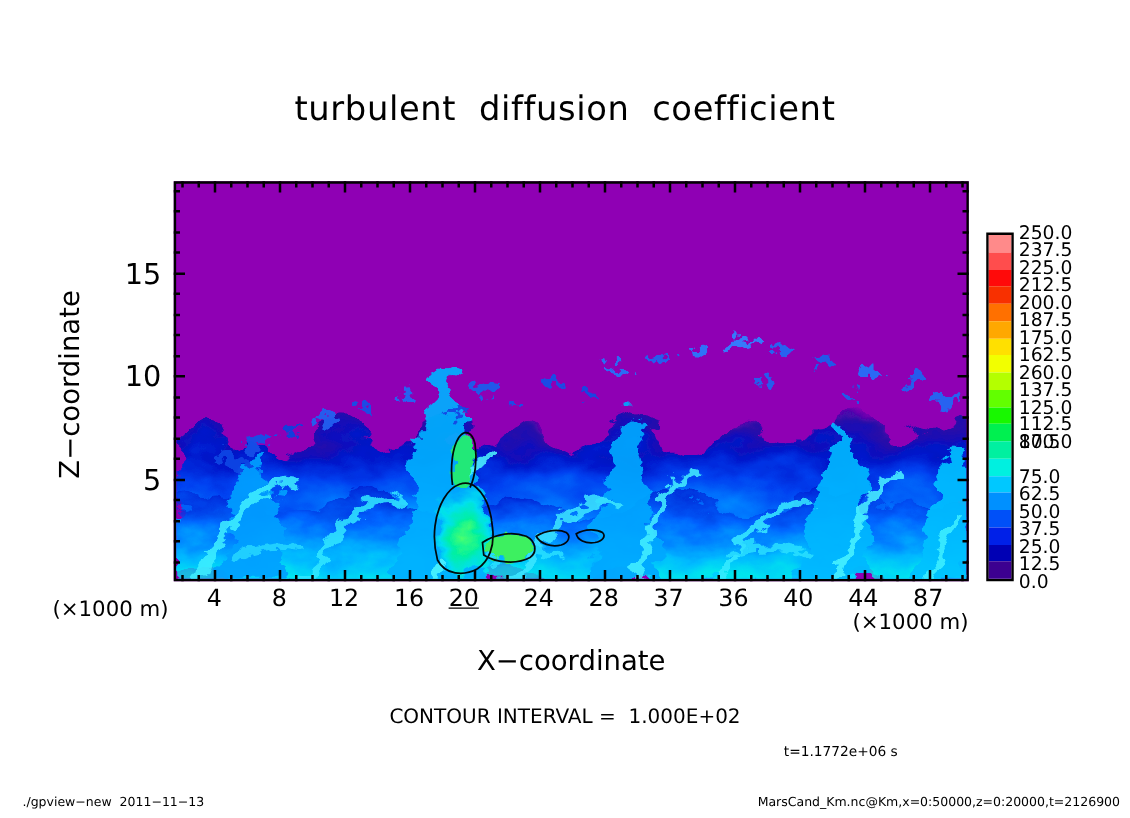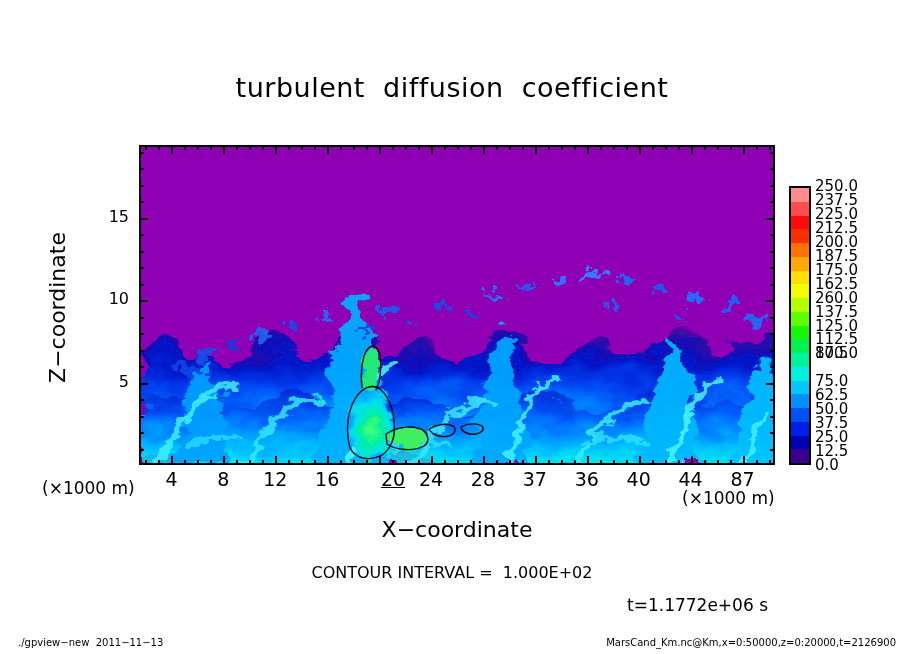--- a/index.html
+++ b/index.html
@@ -42,21 +42,21 @@
   
   .lbl-x {
     position: absolute;
     font-size: 19px;
     text-align: center;
     width: 60px;
     top: 468px;
   }
   .lbl-y {
     position: absolute;
-    font-size: 16px;
+    font-size: 23px;
     text-align: right;
     width: 46px;
   }
 
   #y-axis-title {
     left: -33px; top: 295px;
     width: 180px;
     text-align: center;
     font-size: 22px;
     transform: rotate(-90deg);
@@ -82,21 +82,21 @@
   }
 
   #contour-interval {
     left: 0; top: 563px; width: 904px;
     text-align: center;
     font-size: 16px;
     white-space: pre;
   }
   #time-label {
     left: 627px; top: 595px;
-    font-size: 17px;
+    font-size: 11px;
     white-space: pre;
   }
 
   #footer-left {
     left: 18px; top: 637px;
     font-size: 10px;
     white-space: pre;
   }
   #footer-right {
     right: 8px; top: 637px;
@@ -381,21 +381,21 @@
     <div class="tick-x abs" style="left: 742.551px; top: 456px; width: 2px; height: 9px; background: rgb(0, 0, 0);"></div>
     <div class="tick-x abs" style="left: 742.551px; top: 145px; width: 2px; height: 9px; background: rgb(0, 0, 0);"></div>
     <div class="tick-x abs" style="left: 755.531px; top: 460px; width: 2px; height: 5px; background: rgb(0, 0, 0);"></div>
     <div class="tick-x abs" style="left: 755.531px; top: 145px; width: 2px; height: 5px; background: rgb(0, 0, 0);"></div>
     <div class="tick-x abs" style="left: 768.51px; top: 460px; width: 2px; height: 5px; background: rgb(0, 0, 0);"></div>
     <div class="tick-x abs" style="left: 768.51px; top: 145px; width: 2px; height: 5px; background: rgb(0, 0, 0);"></div>
     <div class="lbl-x" style="left: 141.449px;">4</div>
     <div class="lbl-x" style="left: 193.367px;">8</div>
     <div class="lbl-x" style="left: 245.286px;">12</div>
     <div class="lbl-x" style="left: 297.204px;">16</div>
-    <div class="lbl-x" style="left: 363px; text-decoration: underline;">20</div>
+    <div class="lbl-x" style="left: 341px; text-decoration: underline;">20</div>
     <div class="lbl-x" style="left: 401.041px;">24</div>
     <div class="lbl-x" style="left: 452.959px;">28</div>
     <div class="lbl-x" style="left: 504.878px;">37</div>
     <div class="lbl-x" style="left: 556.796px;">36</div>
     <div class="lbl-x" style="left: 608.714px;">40</div>
     <div class="lbl-x" style="left: 660.633px;">44</div>
     <div class="lbl-x" style="left: 712.551px;">87</div>
     <div class="tick-y abs" style="left: 139px; top: 448.505px; width: 5px; height: 2px; background: rgb(0, 0, 0);"></div>
     <div class="tick-y abs" style="left: 770px; top: 448.505px; width: 5px; height: 2px; background: rgb(0, 0, 0);"></div>
     <div class="tick-y abs" style="left: 139px; top: 432.01px; width: 5px; height: 2px; background: rgb(0, 0, 0);"></div>

